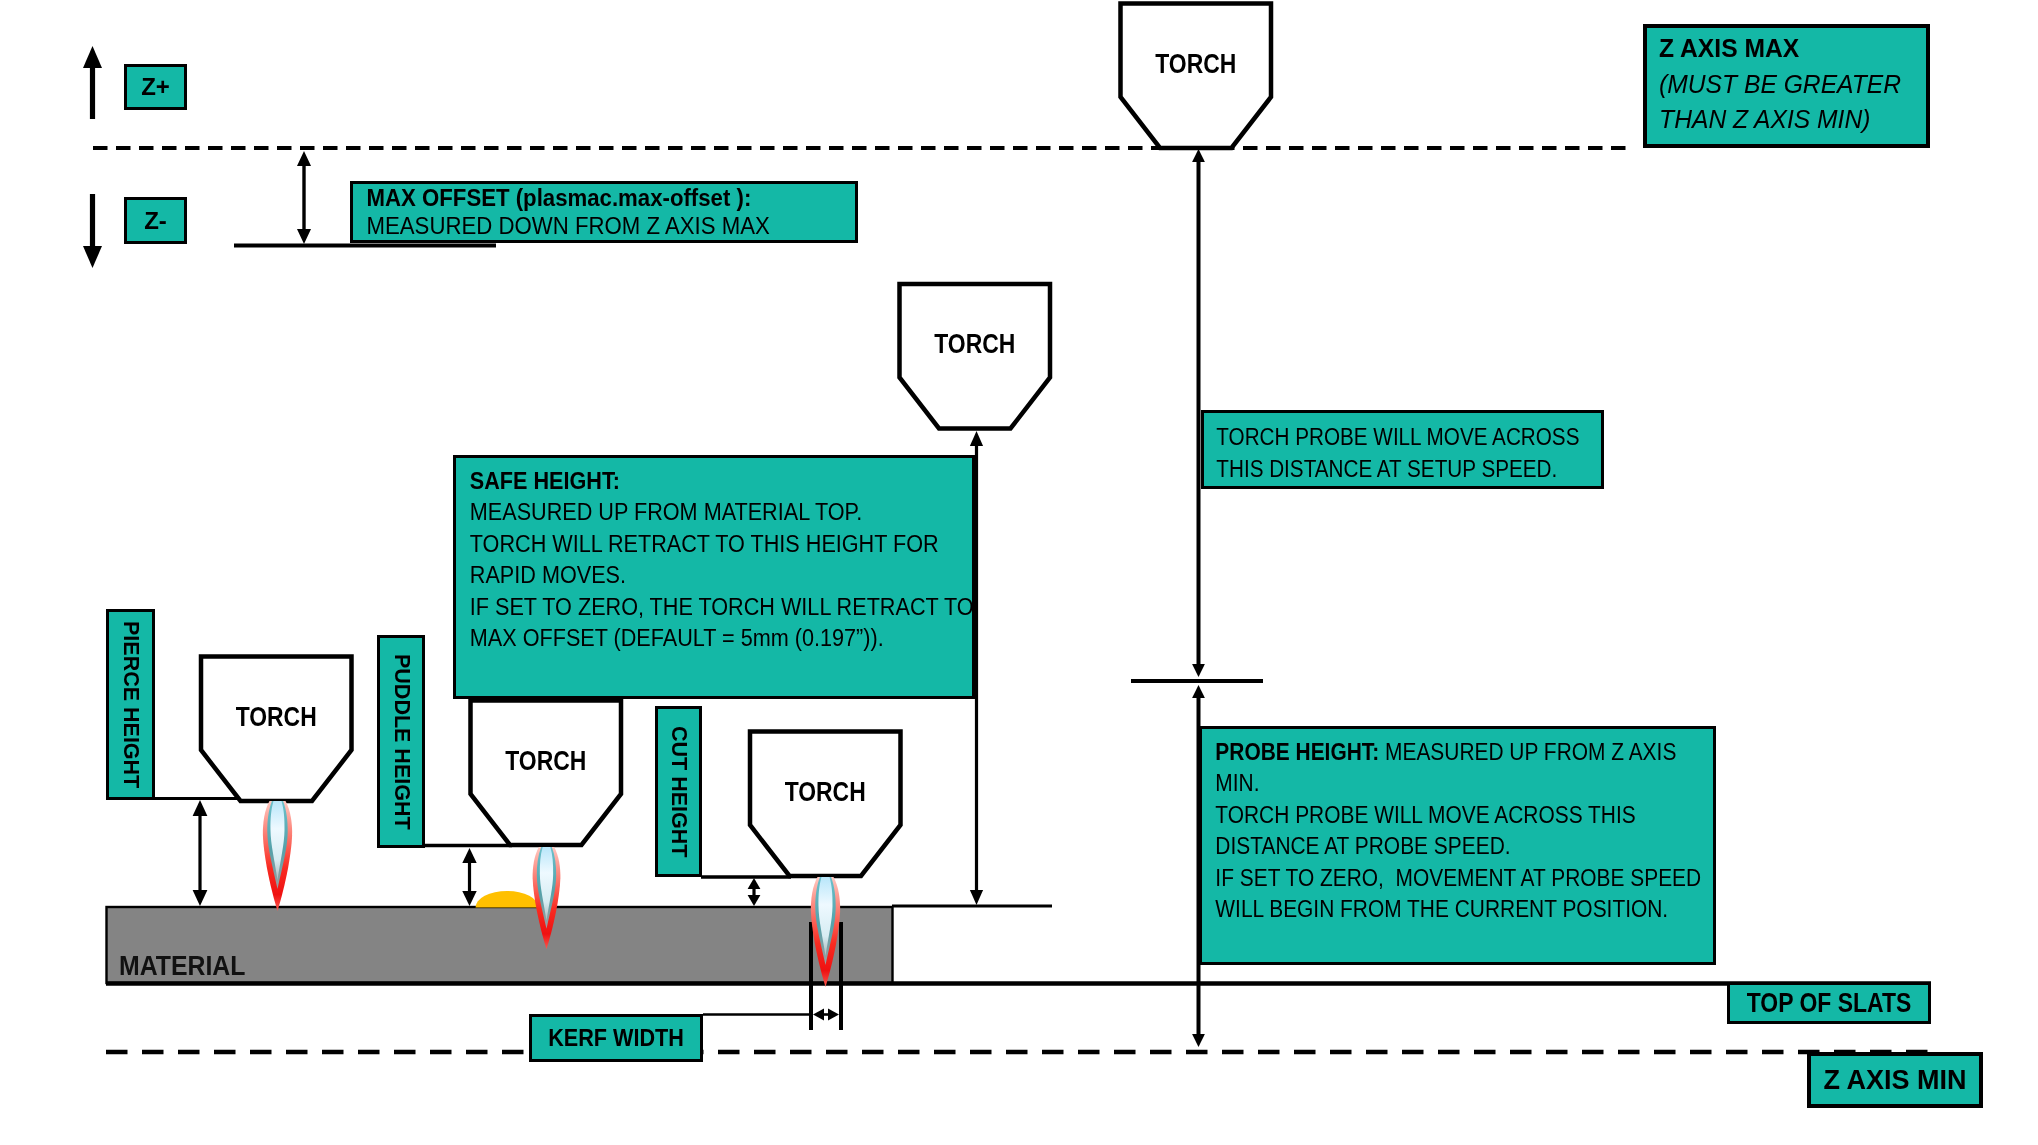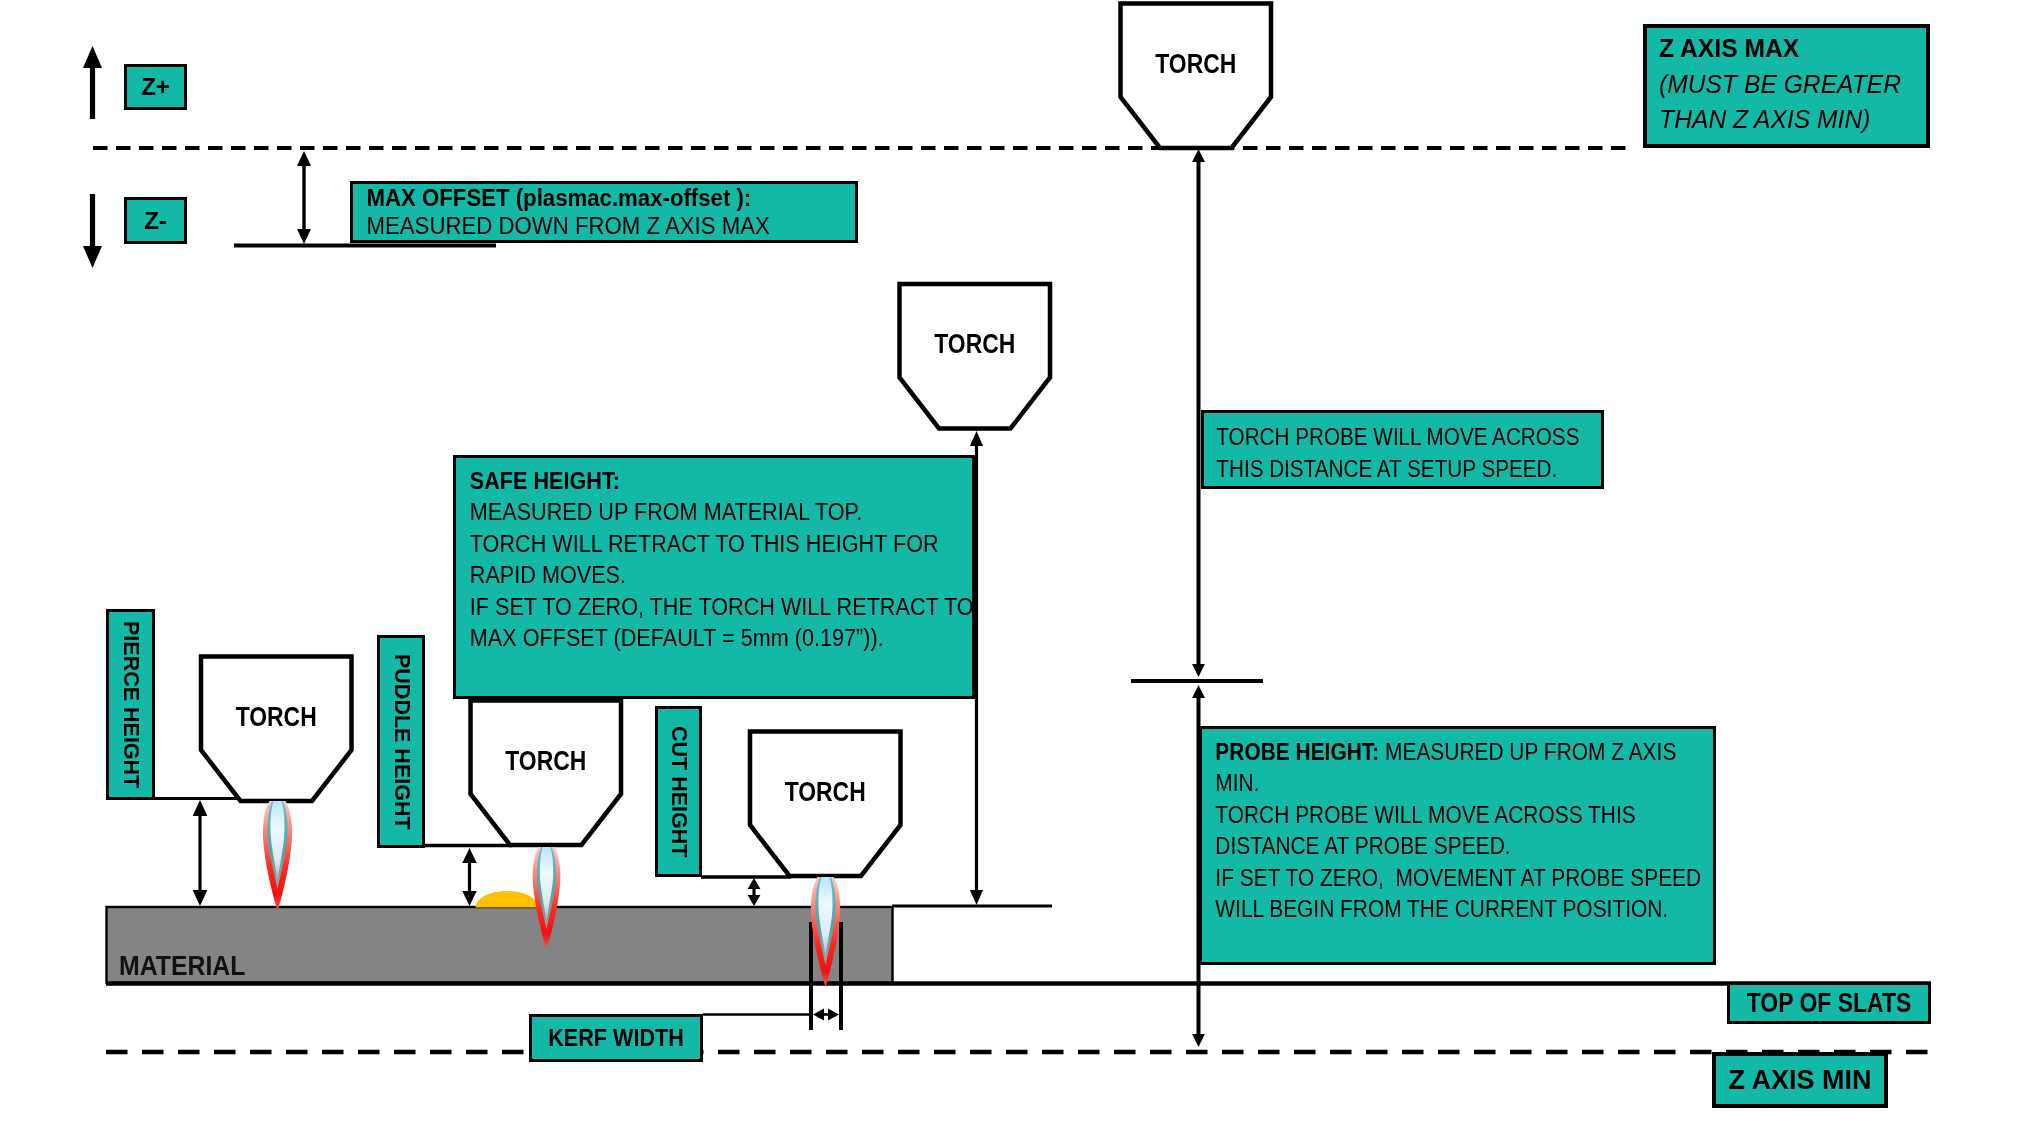--- a/index.html
+++ b/index.html
@@ -175,21 +175,21 @@
     </div>
 
 <div class="tbox" style="left:529px;top:990px;width:174px;height:48px;border-width:3px;margin-top:24px;">
       <div class="c b" style="font-size:24px;transform:scale(0.9,1);">KERF WIDTH</div>
     </div>
 
 <div class="tbox" style="left:1727px;top:982px;width:204px;height:42px;border-width:3.6px;">
       <div class="c b" style="font-size:27px;transform:scale(0.85,1);">TOP OF SLATS</div>
     </div>
 
-<div class="tbox" style="left:1712px;top:1052px;width:176px;height:56px;border-width:4px;text-align:right;">
+<div class="tbox" style="left:1807px;top:1052px;width:176px;height:56px;border-width:4px;text-align:right;">
       <div class="c b" style="font-size:27px;">Z AXIS MIN</div>
     </div>
 
 <div class="tbox" style="left:106px;top:609px;width:49px;height:191px;border-width:3px;">
       <div class="vt">PIERCE HEIGHT</div>
     </div>
 
 <div class="tbox" style="left:377px;top:635px;width:48px;height:213px;border-width:3px;">
       <div class="vt">PUDDLE HEIGHT</div>
     </div>

